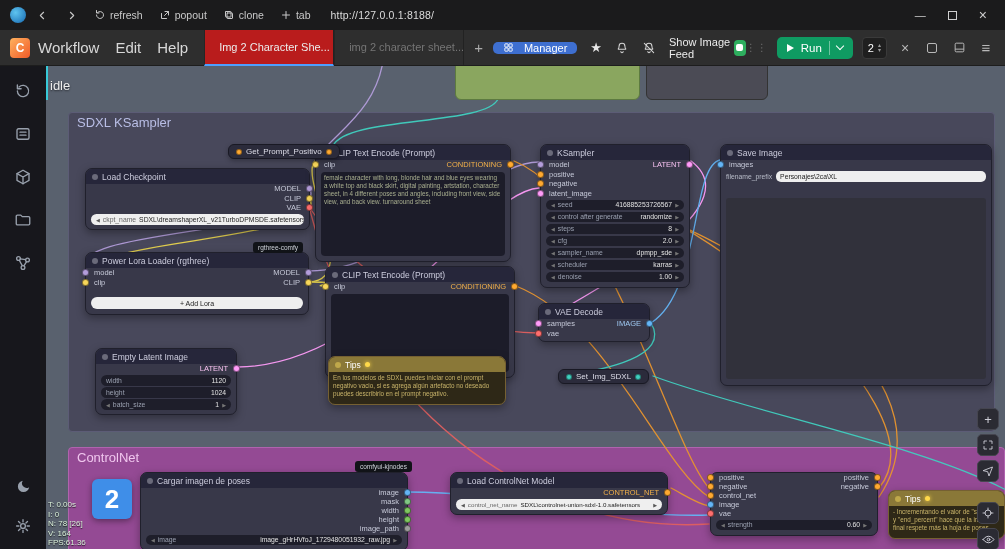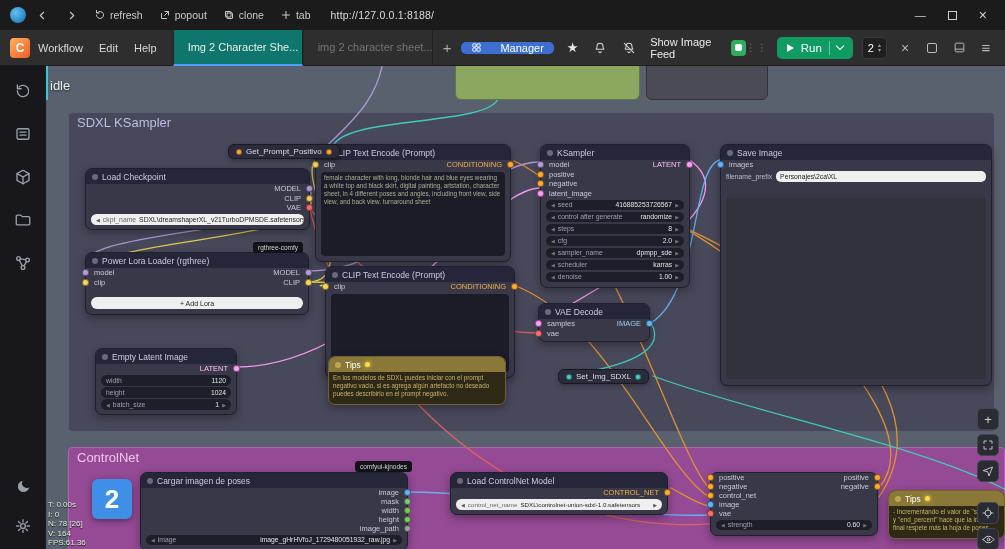--- a/index.html
+++ b/index.html
@@ -10,27 +10,27 @@
 .titlebar{position:absolute;left:0;top:0;width:1005px;height:30px;background:#1b1b1c;display:flex;align-items:center;gap:4px;padding:0 10px;z-index:20;color:#c9c9c9;font-size:10.5px}
 .tb-btn{display:flex;align-items:center;gap:4px;padding:3px 6px;border-radius:4px;color:#c9c9c9}
 .tb-btn svg{stroke:#c9c9c9;fill:none;stroke-width:2;stroke-linecap:round;stroke-linejoin:round}
 .url{margin-left:10px;color:#dcdcdc;letter-spacing:.2px}
 .win-controls{margin-left:auto;display:flex;align-items:center;gap:22px;padding-right:8px;font-size:11px;color:#cfcfcf}
 .win-sq{width:9px;height:9px;border:1px solid #cfcfcf;display:inline-block}
 
 
 .menubar{position:absolute;left:0;top:30px;width:1005px;height:36px;background:#2e2e2e;border-bottom:1px solid #1d1d1d;display:flex;align-items:center;padding:0 10px;z-index:20}
 .logo{width:20px;height:20px;border-radius:4px;background:linear-gradient(135deg,#ffb25e,#f05a28);color:#fff;font-weight:bold;font-size:12px;display:flex;align-items:center;justify-content:center;flex:none}
-.menu-item{color:#d8d8d8;font-size:11px;padding:4px 8px}
+.menu-item{color:#d8d8d8;font-size:15px;padding:4px 8px}
 .tabs{display:flex;align-items:stretch;height:36px;margin-left:8px}
-.tab{display:flex;align-items:center;padding:0 14px;font-size:11px;color:#ececec;background:#0f766e;border-left:1px solid #262626;border-right:1px solid #222;border-bottom:2px solid #4d9fff;max-width:130px;white-space:nowrap;overflow:hidden}
+.tab{display:flex;align-items:center;padding:0 14px;font-size:11px;color:#ececec;background:#b91c1c;border-left:1px solid #262626;border-right:1px solid #222;border-bottom:2px solid #4d9fff;max-width:130px;white-space:nowrap;overflow:hidden}
 .tab.ghost{background:transparent;color:#757575;border-bottom:2px solid transparent}
 .tab-plus{color:#aaa;font-size:15px;padding:0 10px;display:flex;align-items:center}
 .mgr-cluster{margin-left:auto;display:flex;align-items:center;gap:13px}
-.manager-btn{background:#3e6fd0;color:#fff;font-size:11px;border-radius:5px;padding:0 10px;display:flex;gap:18px;align-items:center}
+.manager-btn{background:#3e6fd0;color:#fff;font-size:11px;border-radius:5px;padding:0 10px;display:flex;gap:10px;align-items:center}
 .manager-btn svg{stroke:#fff;fill:none;stroke-width:2}
 .mb-ic{display:flex;align-items:center;justify-content:center;width:18px;height:18px}
 .mb-ic svg{stroke:#d4d4d4;fill:none;stroke-width:1.8;stroke-linecap:round}
 .star{color:#e8e8e8;font-size:13px}
 .feed{display:flex;align-items:center;color:#ececec;font-size:11px}
 .feed-badge{width:16px;height:16px;border-radius:4px;background:#2eae5e;display:flex;align-items:center;justify-content:center}
 .feed-badge i{width:7px;height:7px;background:#fff;border-radius:2px}
 .run-cluster{margin-left:auto;display:flex;align-items:center;gap:9px}
 .drag-dots{color:#6d6d6d;font-size:10px;letter-spacing:1px}
 .run-btn{background:#0f9b62;border-radius:5px;color:#fff;font-size:11.5px;display:flex;align-items:center;gap:7px;padding:4px 10px}

